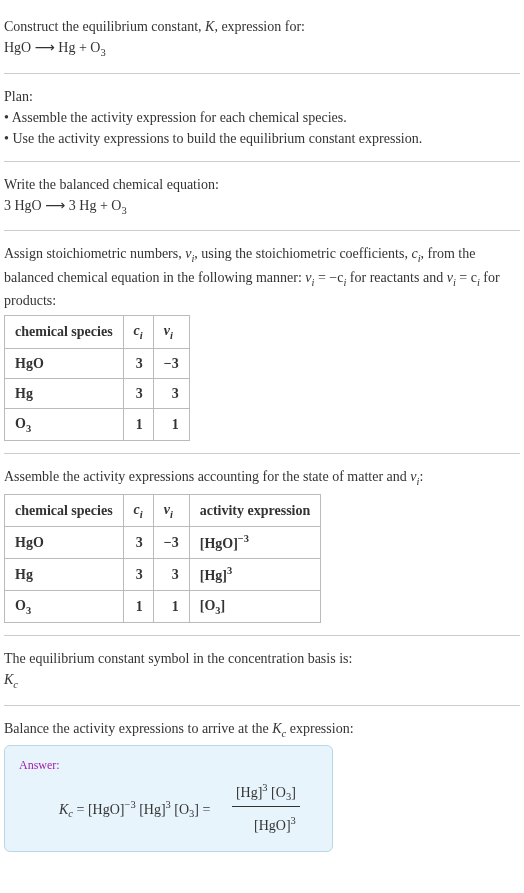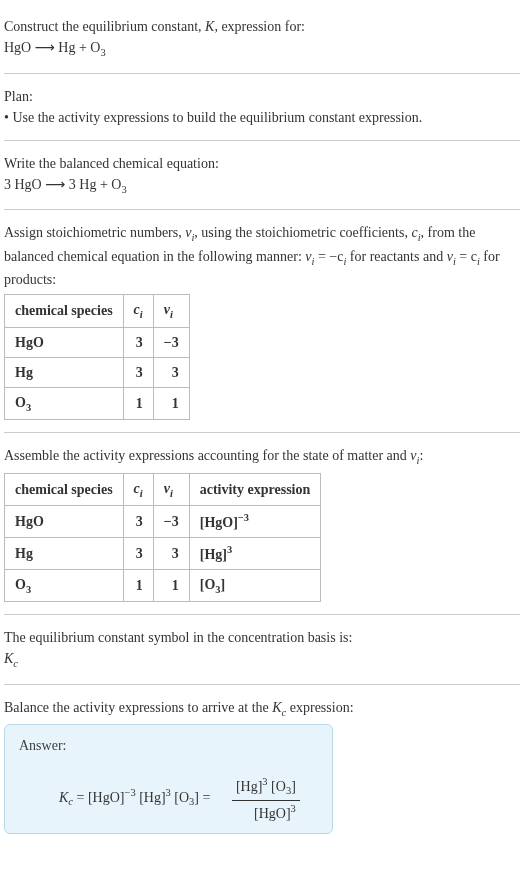--- a/index.html
+++ b/index.html
@@ -50,56 +50,57 @@
     }
     .answer-box {
       background: #e8f4fb;
       border: 1px solid #b8d8e8;
       border-radius: 6px;
       padding: 10px 14px;
       display: inline-block;
       margin-top: 4px;
     }
     .answer-label {
-      font-size: 14px;
-      color: #404040;
-      margin-bottom: 18px;
+      font-size: 12px;
+      color: #a21caf;
+      margin-bottom: 6px;
     }
     .frac {
       display: inline-block;
       text-align: right;
       vertical-align: middle;
       margin: 0 18px;
     }
     .frac .num-top {
       display: block;
       border-bottom: 1px solid #333;
       padding: 0 4px;
     }
     .frac .den {
       display: block;
-      padding: 0 4px;
+      padding: 6px 4px;
     }
     .center-eq {
       text-align: center;
       padding-left: 40px;
     }
   </style>
 </head>
 <body>
 
 <div class="section">
   <span>Construct the equilibrium constant, </span><span class="italic">K</span><span>, expression for:</span><br>
   <span>HgO ⟶ Hg + O</span><span class="sub">3</span>
 </div>
 
 <hr>
 
 <div class="section">
   <div>Plan:</div>
+  <div>• Assemble the activity expression for each chemical species.</div>
   <div>• Use the activity expressions to build the equilibrium constant expression.</div>
 </div>
 
 <hr>
 
 <div class="section">
   <div>Write the balanced chemical equation:</div>
   <span>3 HgO ⟶ 3 Hg + O</span><span class="sub">3</span>
 </div>
 

